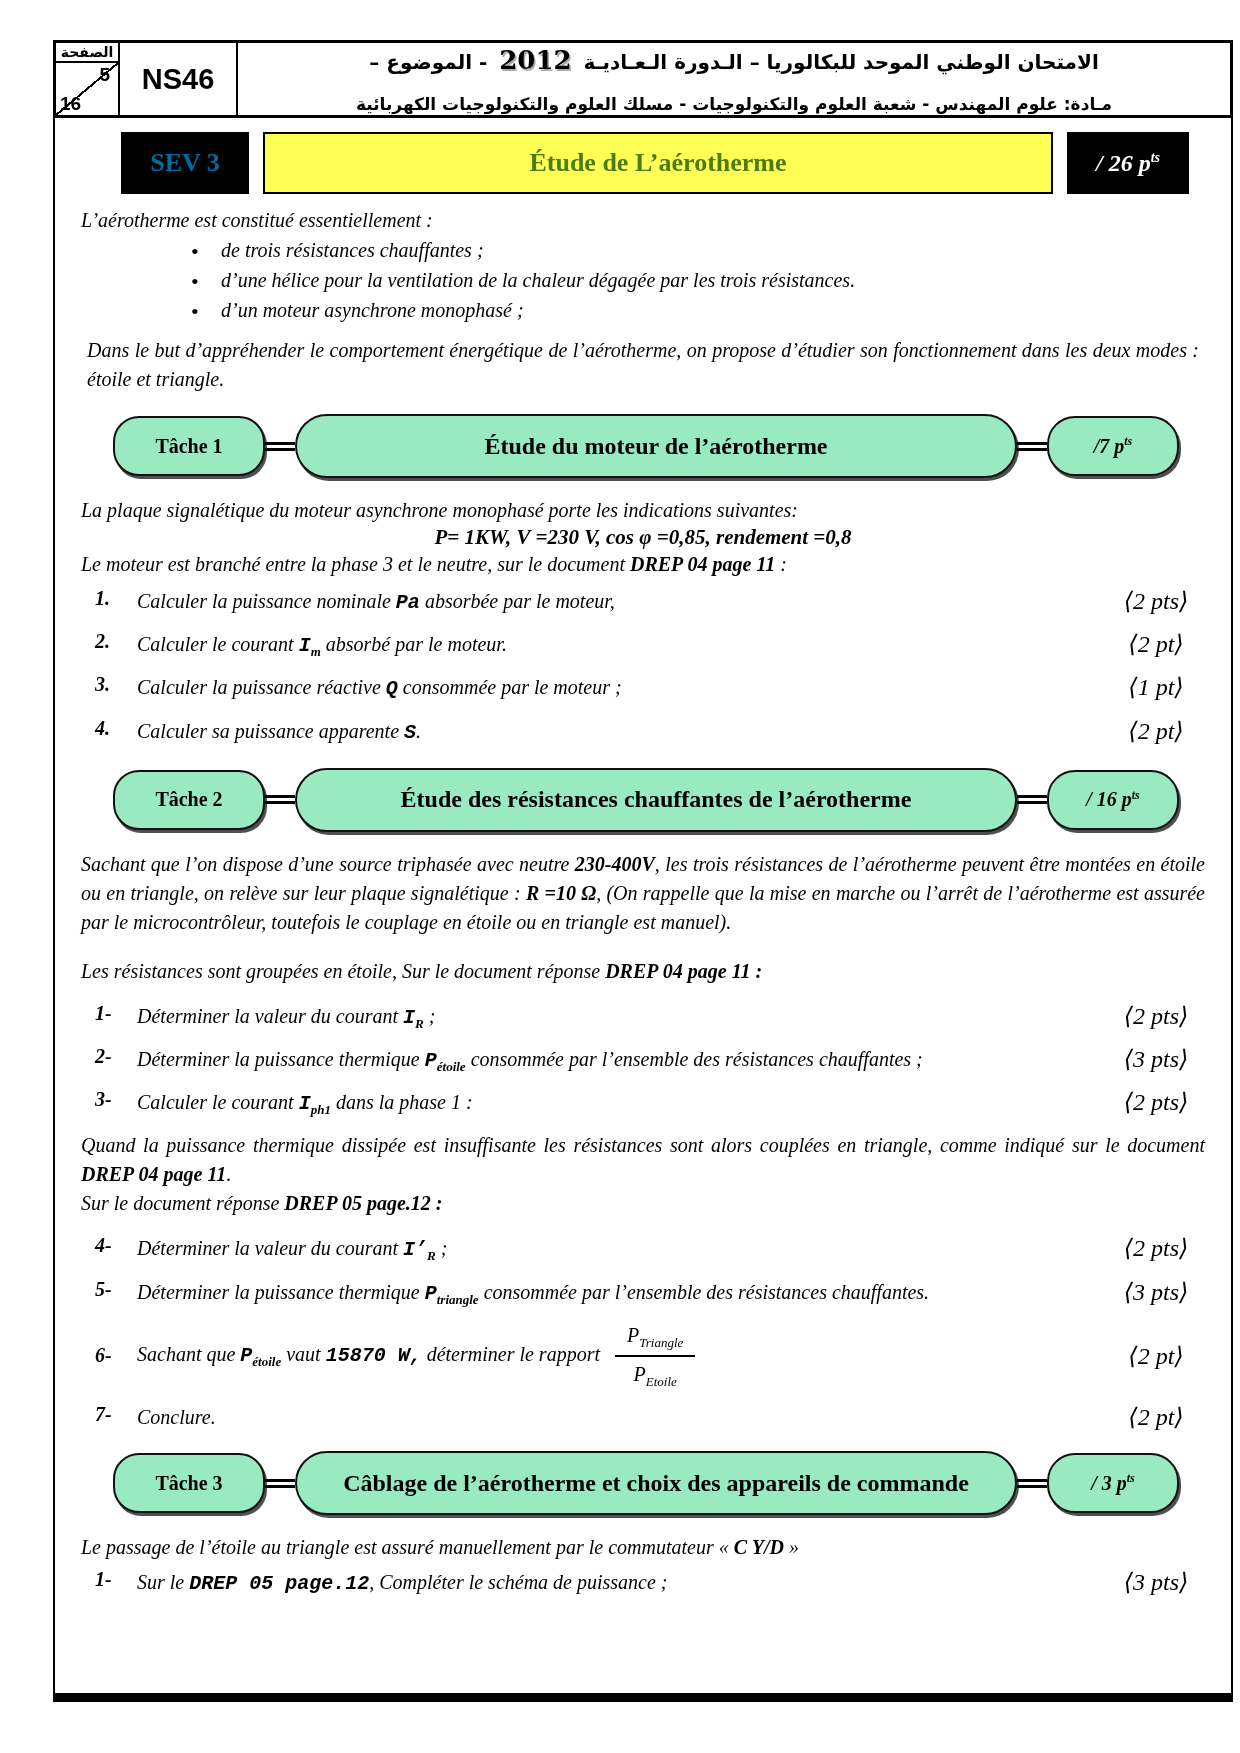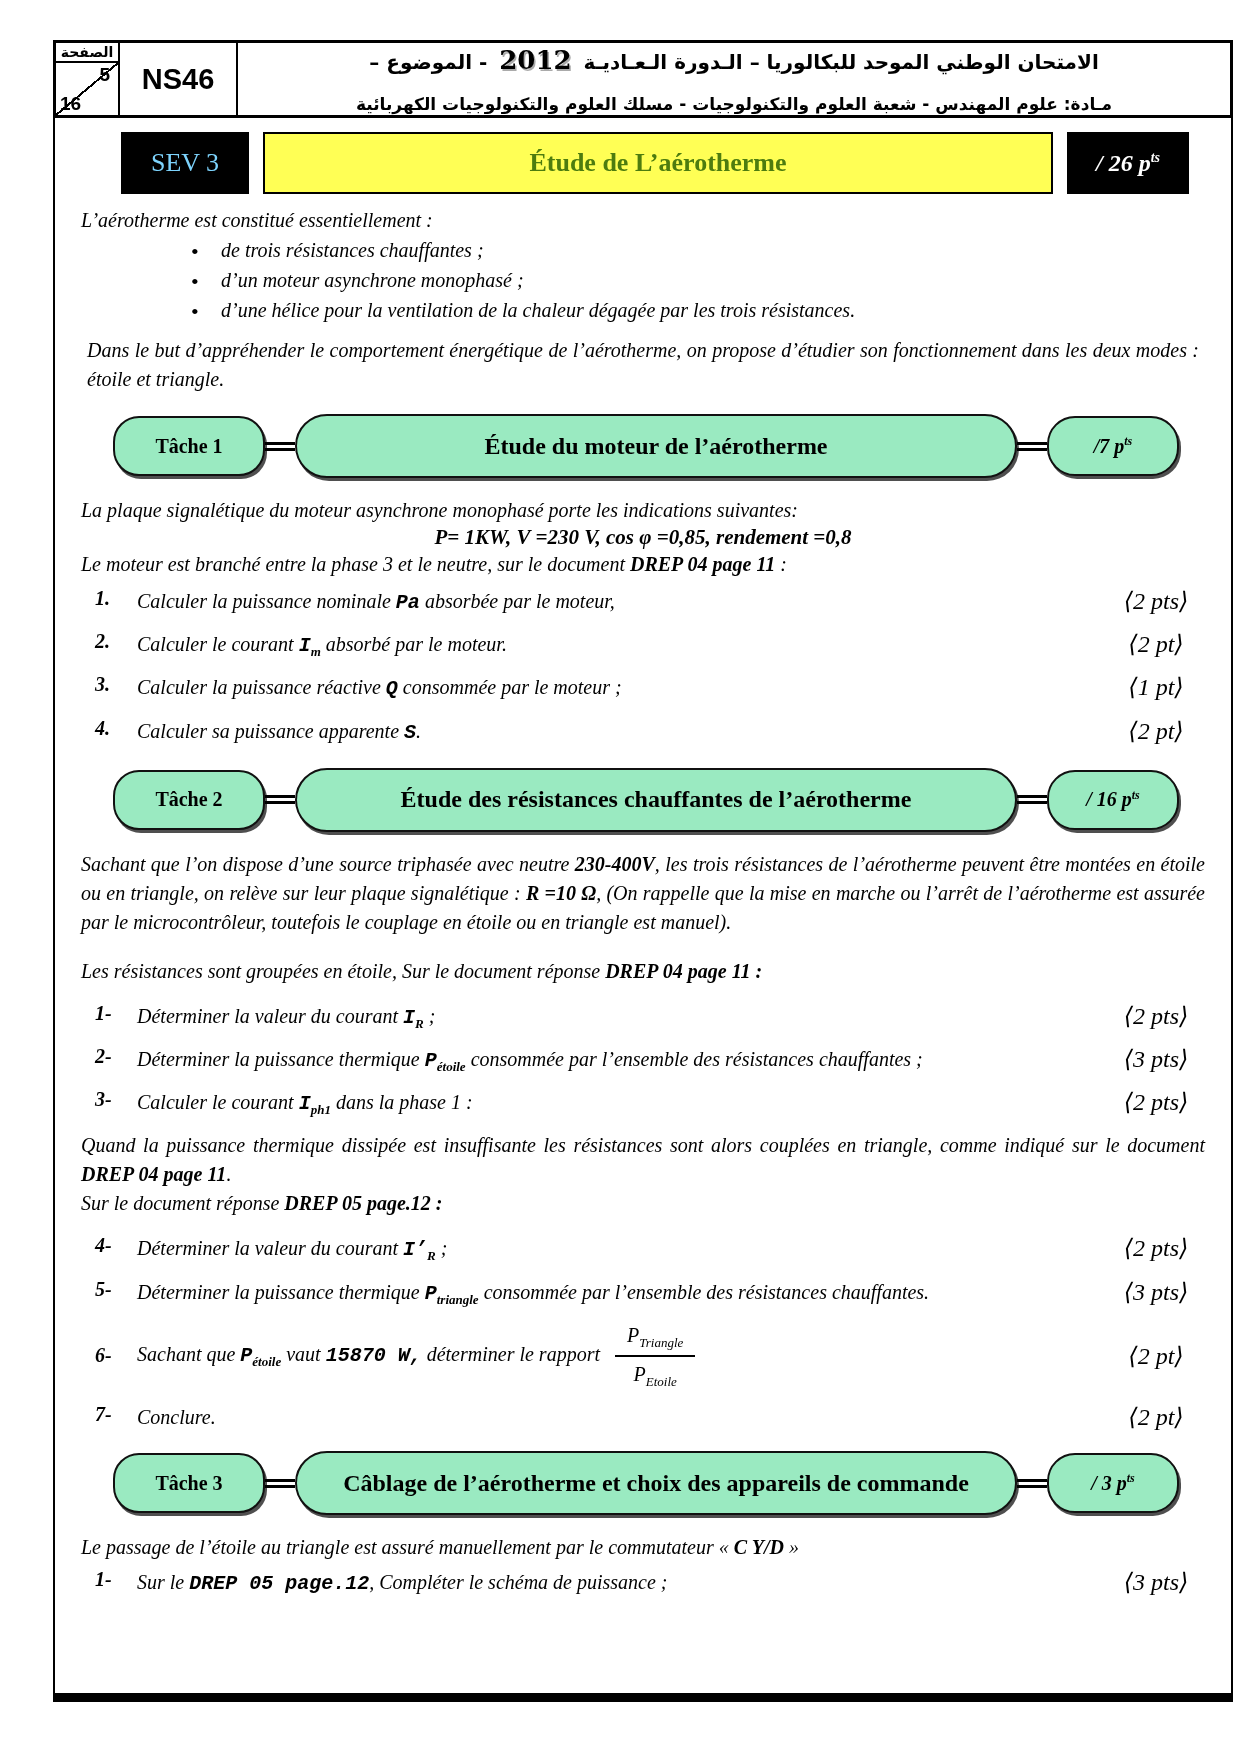--- a/index.html
+++ b/index.html
@@ -40,22 +40,22 @@
 
   
   .content {
     border-left:2px solid #000; border-right:2px solid #000; border-bottom:9px solid #000;
     height:1584px; overflow:hidden; padding:0 26px;
   }
 
   
   .title-row { display:flex; align-items:stretch; margin:14px 16px 0 40px; height:62px; gap:14px; }
   .sev-box {
-    background:#000; color:#7dd3fc; width:128px; display:flex; align-items:center; justify-content:center;
-    font-weight:normal; font-size:26px;
+    background:#000; color:#0369a1; width:128px; display:flex; align-items:center; justify-content:center;
+    font-weight:bold; font-size:26px;
   }
   .title-box {
     flex:1; background:#FFFF55; border:2px solid #000; display:flex; align-items:center; justify-content:center;
     color:#4d7c0f; font-weight:bold; font-size:26px;
   }
   .pts-box {
     background:#000; color:#fff; width:122px; display:flex; align-items:center; justify-content:center;
     font-weight:bold; font-size:24px; font-style:italic;
   }
   .pts-box sup { font-size:14px; margin-top:-10px; }
@@ -134,22 +134,22 @@
           </div>
         <div class="pts-box">
             <span>/ 26 p</span>
             <sup>ts</sup>
           </div>
       </div>
 
       <p class="para lead">L’aérotherme   est constitué essentiellement :</p>
       <ul class="bullets">
         <li>de trois résistances chauffantes ;</li>
+        <li>d’une hélice pour la ventilation de la chaleur dégagée par les trois résistances.</li>
         <li>d’un moteur asynchrone monophasé ;</li>
-        <li>d’une hélice pour la ventilation de la chaleur dégagée par les trois résistances.</li>
       </ul>
       <p class="para p-indent">Dans le but d’appréhender le comportement énergétique  de l’aérotherme, on propose d’étudier son fonctionnement dans les deux modes : étoile et triangle.</p>
 
       <div class="tbanner">
         <div class="pill">Tâche 1</div>
         <div class="connector"></div>
         <div class="bigpill">Étude du moteur de l’aérotherme</div>
         <div class="connector"></div>
         <div class="pill pill-right">
             <span>/7 p</span>

